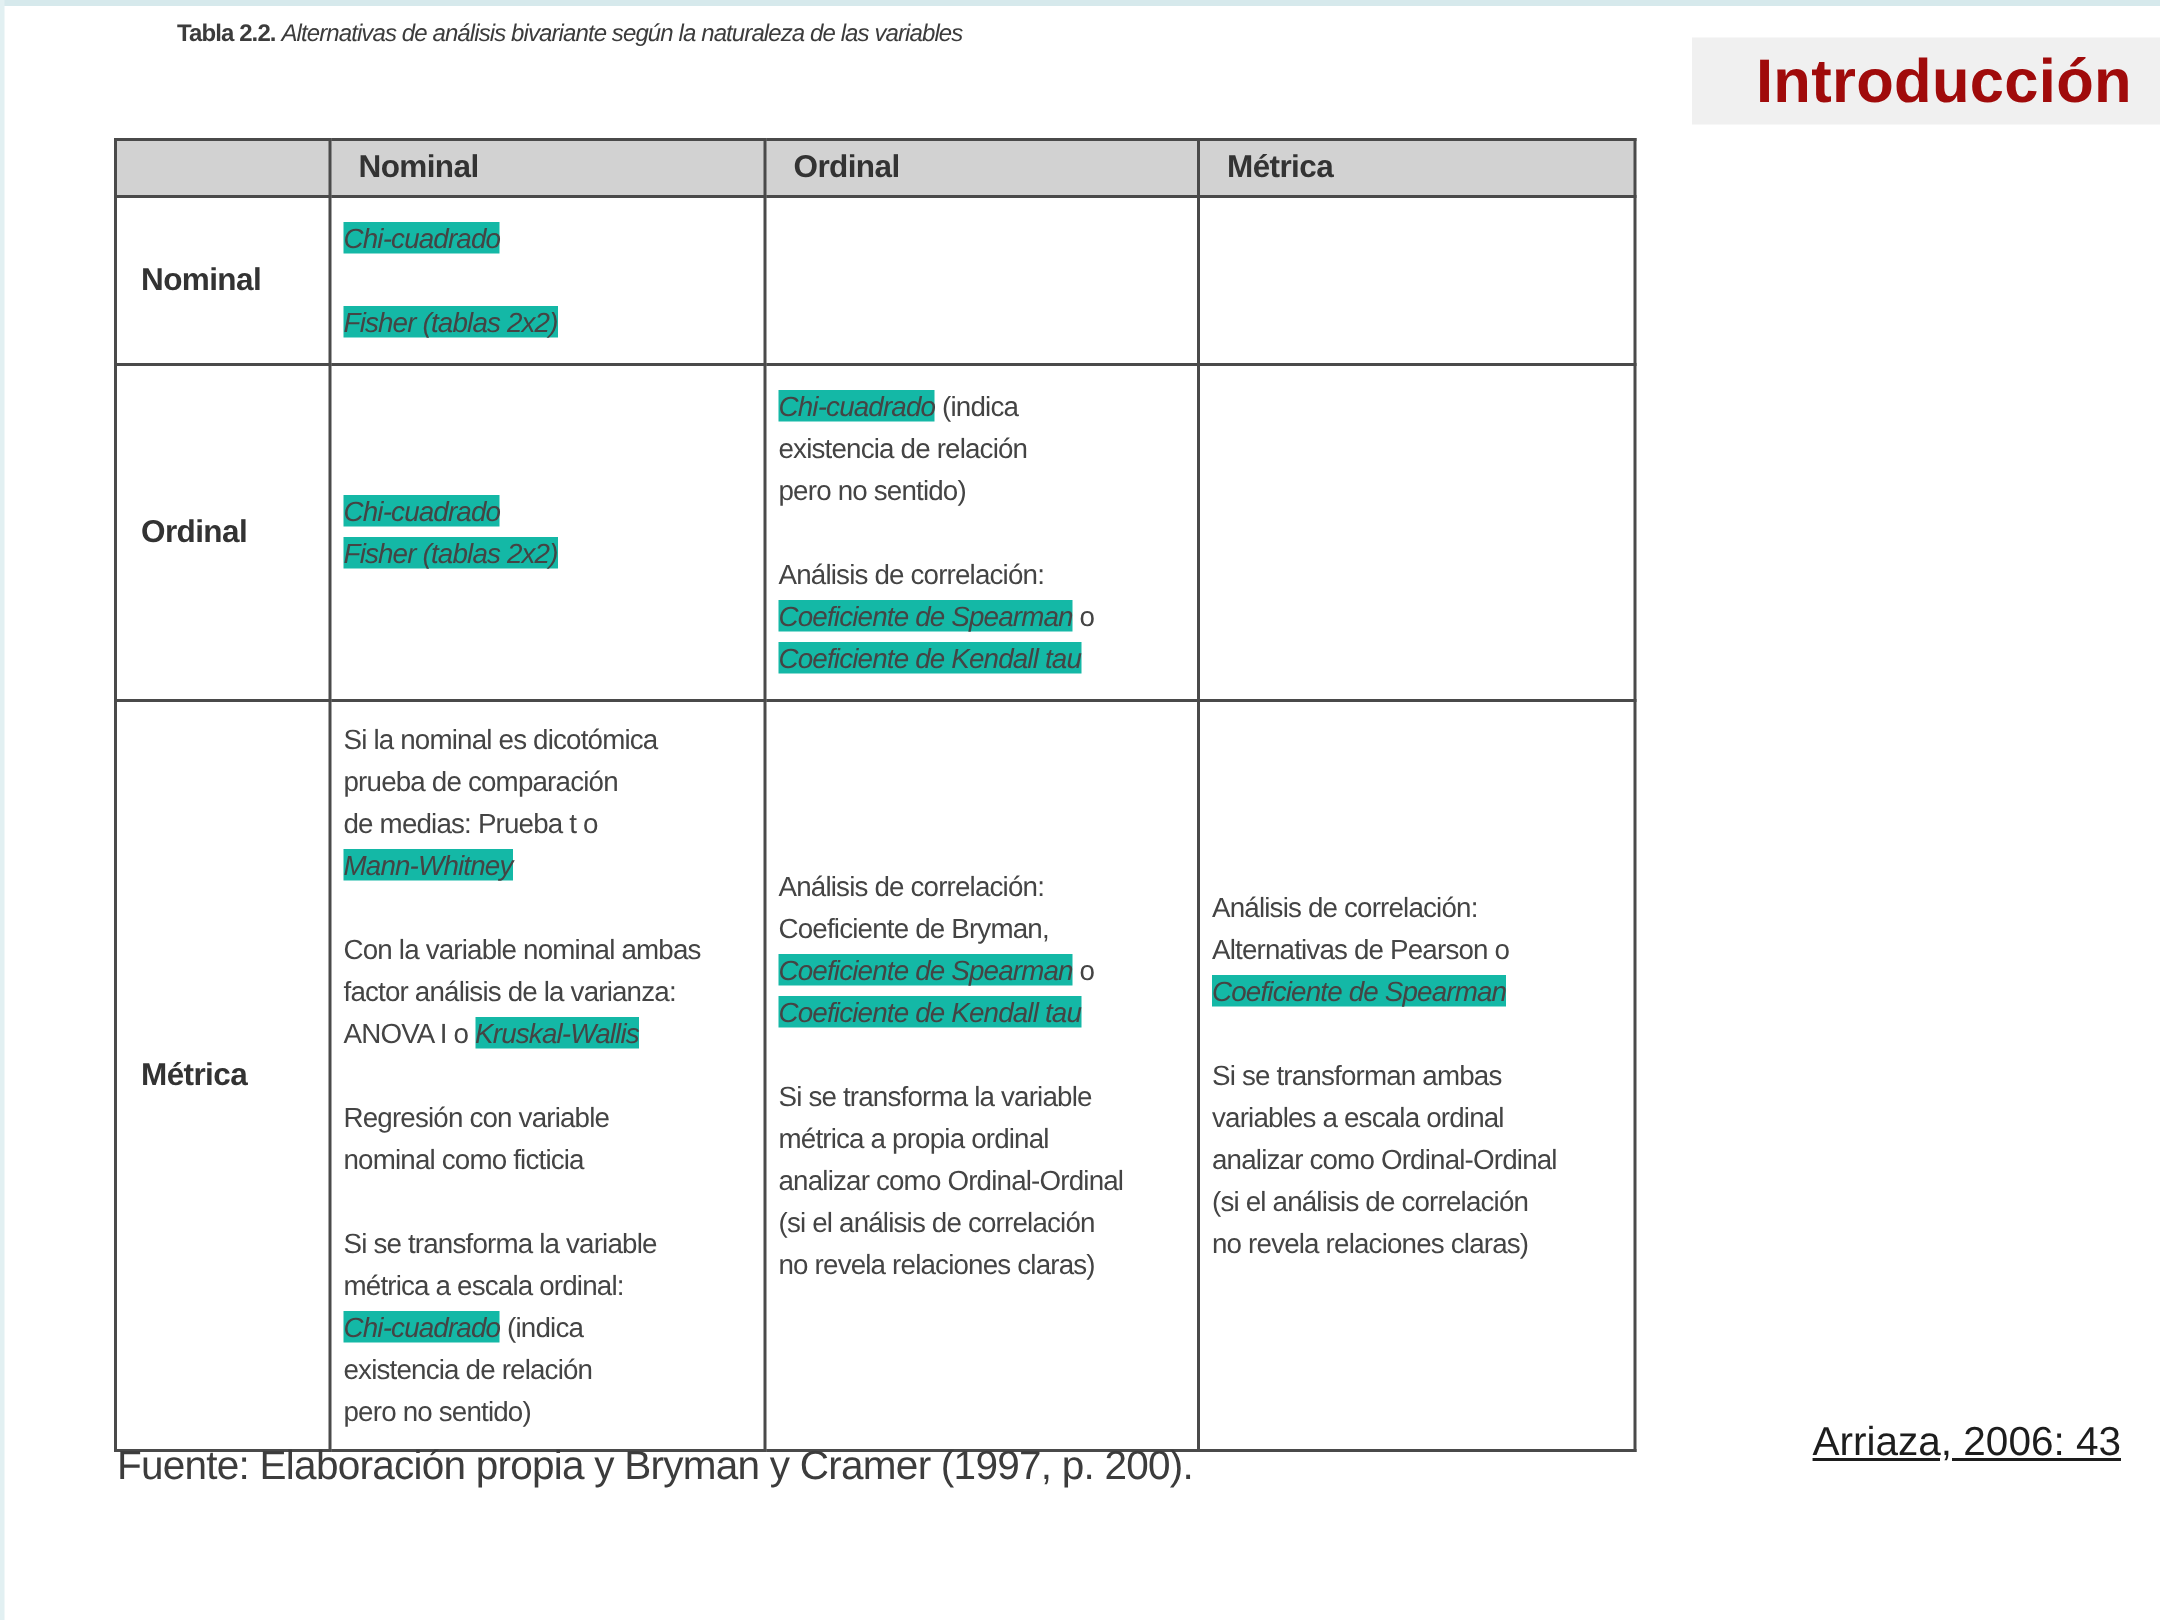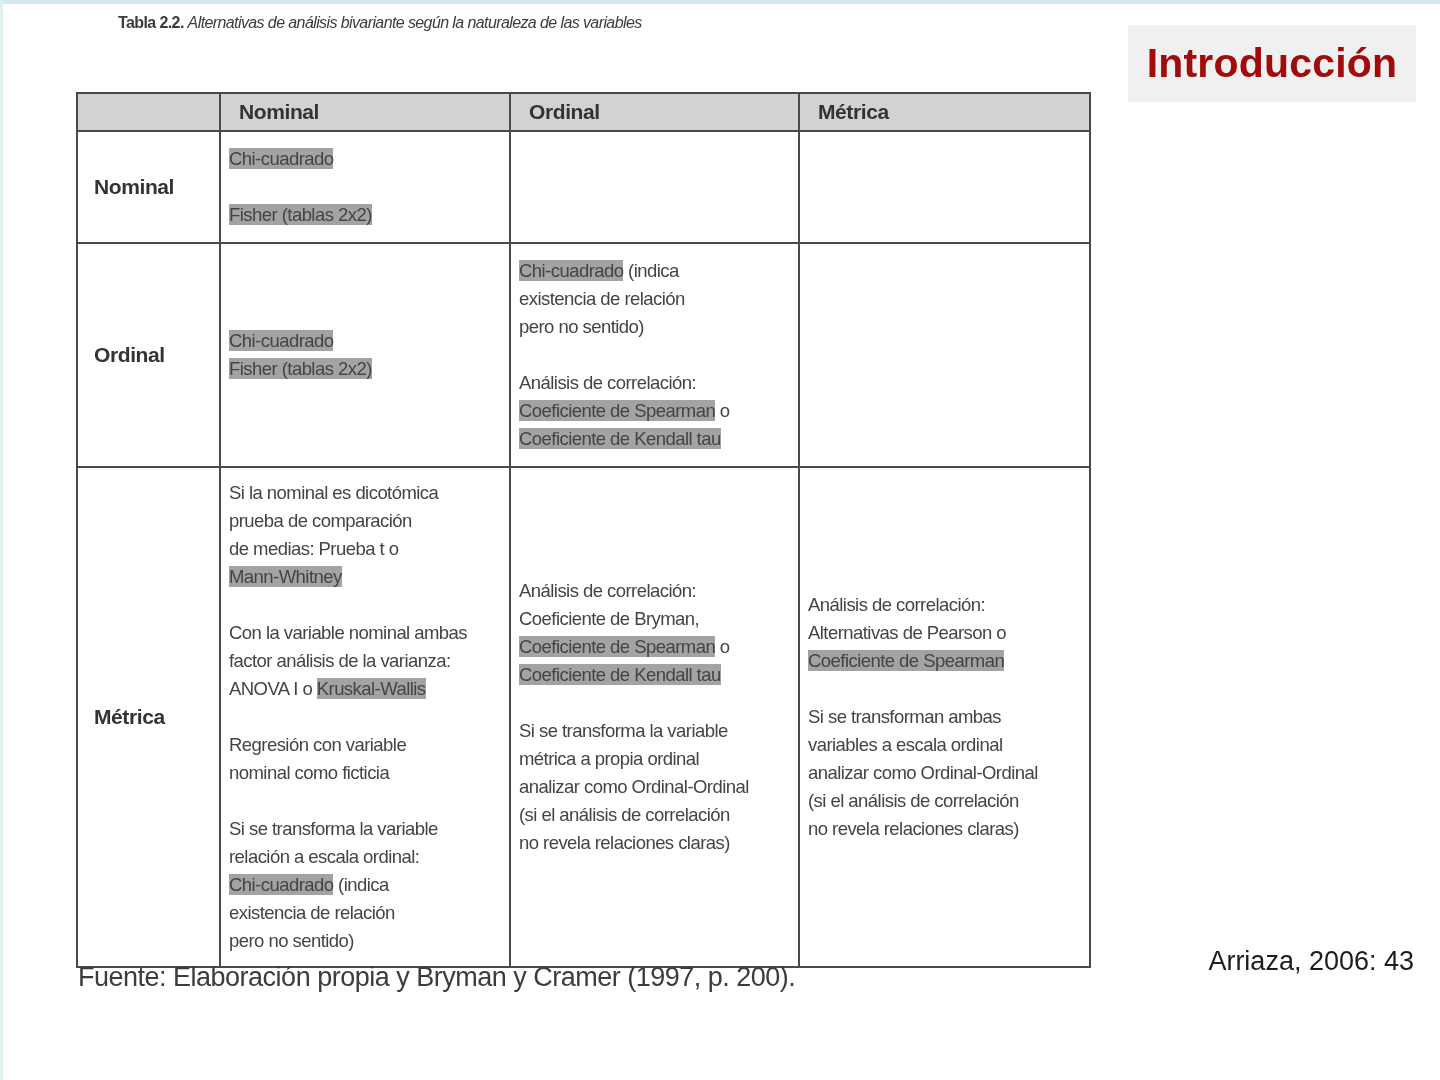--- a/index.html
+++ b/index.html
@@ -13,23 +13,23 @@
   .frame-left { position: absolute; left: 0; top: 0; width: 3px; height: 1080px; background: #e2f0f2; }
 
   .caption {
     position: absolute; left: 118px; top: 14px;
     font-size: 16px; color: #3c3c3c; letter-spacing: -0.6px; white-space: nowrap;
   }
   .caption .num { font-weight: bold; }
   .caption .txt { font-style: italic; }
 
   .badge {
-    position: absolute; left: 1128px; top: 25px; width: 288px; height: 77px;
+    position: absolute; left: 1128px; top: 25px; width: 288px; height: 58px;
     background: #f0f0f0;
-    display: flex; align-items: center; justify-content: center;
+    display: flex; align-items: center; justify-content: center; padding-left: 24px;
   }
   .badge span { color: #a00b0b; font-weight: bold; font-size: 41px; letter-spacing: 0.2px; }
 
   table.bivar {
     position: absolute; left: 76px; top: 60px;
     width: 1013px; height: 875px;
     border-collapse: collapse; table-layout: fixed; margin-top: 32px;
   }
   table.bivar td, table.bivar th {
     border: 2px solid #4a4a4a; vertical-align: middle; padding: 0;
@@ -40,29 +40,29 @@
     padding-left: 18px;
   }
   table.bivar thead th.corner { padding: 0; }
   .rowhead {
     font-size: 21px; font-weight: bold; color: #333; letter-spacing: -0.4px;
     padding-left: 16px !important;
   }
   .cell { padding: 0 6px 0 8px !important; }
   .para { font-size: 18.5px; line-height: 28px; color: #444; letter-spacing: -0.55px; }
   .para + .para { margin-top: 28px; }
-  .hl { background: #a3a3a3; }
+  .hl { background: #14b8a6; font-style: italic; }
 
   .source {
     position: absolute; left: 78px; top: 962px;
     font-size: 27px; color: #3c3c3c; letter-spacing: -0.5px; white-space: nowrap;
   }
   .citation {
     position: absolute; right: 26px; top: 946px;
-    font-size: 27px; color: #1d1d1d; white-space: nowrap;
+    font-size: 27px; color: #1d1d1d; white-space: nowrap; text-decoration: underline;
   }
 </style>
 </head>
 <body>
 
 <div class="frame-top"></div>
 <div class="frame-left"></div>
 
 <div class="caption">
   <span class="num">Tabla 2.2.</span>
@@ -108,21 +108,21 @@
           <div class="para"><span>Análisis de correlación:</span><br><span class="hl">Coeficiente de Spearman</span><span> o</span><br><span class="hl">Coeficiente de Kendall tau</span></div>
         </td>
       <td class="cell"></td>
     </tr>
     <tr style="height:500px">
       <td class="rowhead">Métrica</td>
       <td class="cell">
           <div class="para"><span>Si la nominal es dicotómica</span><br><span>prueba de comparación</span><br><span>de medias: Prueba t o</span><br><span class="hl">Mann-Whitney</span></div>
           <div class="para"><span>Con la variable nominal ambas</span><br><span>factor análisis de la varianza:</span><br><span>ANOVA I o </span><span class="hl">Kruskal-Wallis</span></div>
           <div class="para"><span>Regresión con variable</span><br><span>nominal como ficticia</span></div>
-          <div class="para"><span>Si se transforma la variable</span><br><span>relación a escala ordinal:</span><br><span class="hl">Chi-cuadrado</span><span> (indica</span><br><span>existencia de relación</span><br><span>pero no sentido)</span></div>
+          <div class="para"><span>Si se transforma la variable</span><br><span>métrica a escala ordinal:</span><br><span class="hl">Chi-cuadrado</span><span> (indica</span><br><span>existencia de relación</span><br><span>pero no sentido)</span></div>
         </td>
       <td class="cell">
           <div class="para"><span>Análisis de correlación:</span><br><span>Coeficiente de Bryman,</span><br><span class="hl">Coeficiente de Spearman</span><span> o</span><br><span class="hl">Coeficiente de Kendall tau</span></div>
           <div class="para"><span>Si se transforma la variable</span><br><span>métrica a propia ordinal</span><br><span>analizar como Ordinal-Ordinal</span><br><span>(si el análisis de correlación</span><br><span>no revela relaciones claras)</span></div>
         </td>
       <td class="cell">
           <div class="para"><span>Análisis de correlación:</span><br><span>Alternativas de Pearson o</span><br><span class="hl">Coeficiente de Spearman</span></div>
           <div class="para"><span>Si se transforman ambas</span><br><span>variables a escala ordinal</span><br><span>analizar como Ordinal-Ordinal</span><br><span>(si el análisis de correlación</span><br><span>no revela relaciones claras)</span></div>
         </td>
     </tr>

